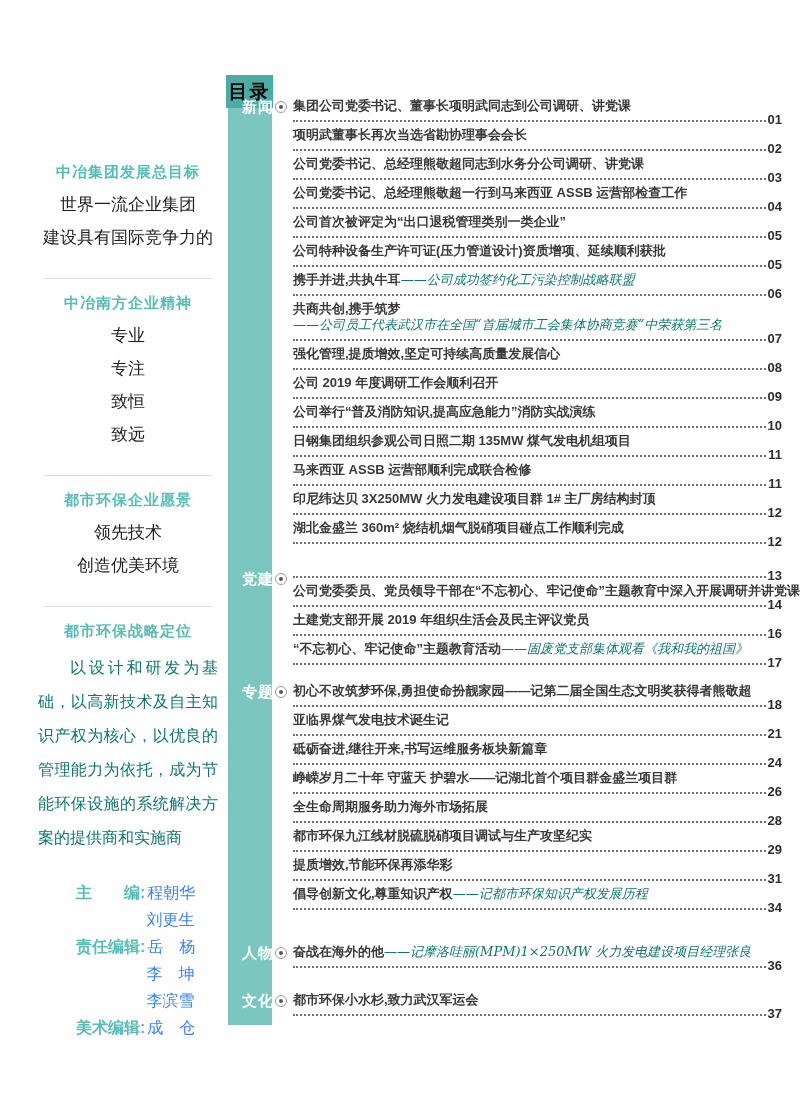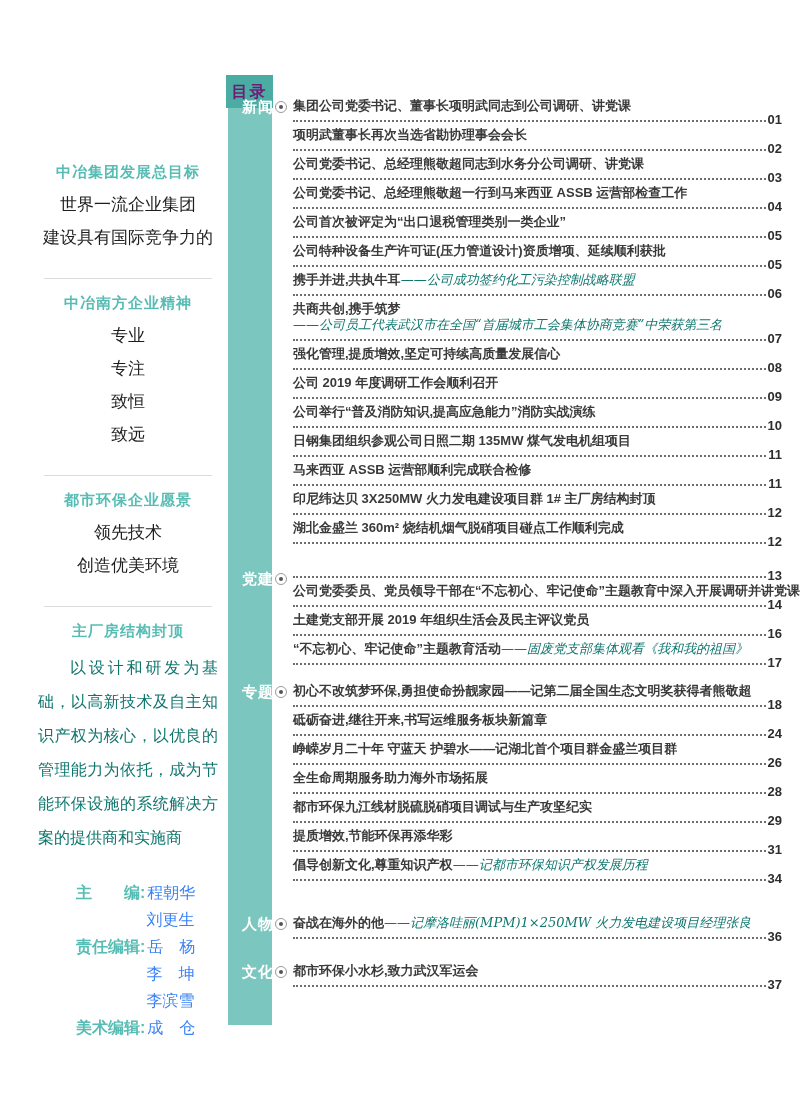--- a/index.html
+++ b/index.html
@@ -16,21 +16,21 @@
   .sb-para{font-family:"DejaVu Serif","Liberation Serif",serif;font-size:16px;color:#0f766e;
            line-height:34px;text-align:justify;text-indent:2em;margin-top:10px;}
   .editors{margin-top:24px;text-align:left;}
   .ed-row{display:flex;line-height:27px;font-size:16px;}
   .ed-label{width:102px;text-align:right;color:#57bdb4;font-weight:bold;white-space:pre;}
   .ed-colon{color:#57bdb4;font-weight:bold;}
   .ed-name{color:#3b82f6;padding-left:2px;white-space:pre;}
   
   .band{position:absolute;left:228px;top:75px;width:44px;height:950px;background:#7bc6be;}
   .toc-header{position:absolute;left:226px;top:75px;width:47px;height:33px;background:#4aaca3;
-              color:#701a75;font-weight:bold;font-size:16px;letter-spacing:2px;text-align:center;line-height:33px;}
+              color:#000000;font-weight:bold;font-size:19px;letter-spacing:2px;text-align:center;line-height:33px;}
   
   .toc{position:absolute;left:293px;top:98px;width:489px;}
   .toc-section{position:relative;}
   .toc-label{position:absolute;left:-57px;top:0;width:44px;text-align:center;color:#fff;
              font-weight:bold;font-size:15px;letter-spacing:1px;line-height:18px;}
   .toc-bullet{position:absolute;left:-18px;top:3px;width:10px;height:10px;background:#fff;
               border:1px solid #9a9a9a;border-radius:50%;box-sizing:content-box;}
   .toc-bullet::after{content:"";position:absolute;left:3px;top:3px;width:4px;height:4px;background:#555;border-radius:50%;}
   .entry{margin:0;}
   .entry-title{font-size:13px;color:#3a3a3a;font-weight:600;line-height:16px;white-space:nowrap;}
@@ -53,21 +53,21 @@
       <div class="sb-heading">中冶南方企业精神</div>
       <div class="sb-line">专业</div>
       <div class="sb-line">专注</div>
       <div class="sb-line">致恒</div>
       <div class="sb-line">致远</div>
       <hr class="sb-divider">
       <div class="sb-heading">都市环保企业愿景</div>
       <div class="sb-line">领先技术</div>
       <div class="sb-line">创造优美环境</div>
       <hr class="sb-divider">
-      <div class="sb-heading">主厂房结构封顶</div>
+      <div class="sb-heading">都市环保战略定位</div>
       <div class="sb-para">以设计和研发为基础，以高新技术及自主知识产权为核心，以优良的管理能力为依托，成为节能环保设施的系统解决方案的提供商和实施商</div>
     </div>
   <div class="editors">
       <div class="ed-row">
         <span class="ed-label">主　　编</span>
         <span class="ed-colon">:</span>
         <span class="ed-name">程朝华</span>
       </div>
       <div class="ed-row">
         <span class="ed-label"></span>
@@ -247,20 +247,27 @@
       <div class="toc-label">专题</div>
       <div class="toc-bullet"></div>
       <div class="entry">
         <div class="entry-title"><span>初心不改筑梦环保,勇担使命扮靓家园——记第二届全国生态文明奖获得者熊敬超</span></div>
         <div class="dots-row">
           <div class="dots"></div>
           <span class="pg">18</span>
         </div>
       </div>
       <div class="entry">
+        <div class="entry-title"><span>亚临界煤气发电技术诞生记</span></div>
+        <div class="dots-row">
+          <div class="dots"></div>
+          <span class="pg">21</span>
+        </div>
+      </div>
+      <div class="entry">
         <div class="entry-title"><span>砥砺奋进,继往开来,书写运维服务板块新篇章</span></div>
         <div class="dots-row">
           <div class="dots"></div>
           <span class="pg">24</span>
         </div>
       </div>
       <div class="entry">
         <div class="entry-title"><span>峥嵘岁月二十年 守蓝天 护碧水——记湖北首个项目群金盛兰项目群</span></div>
         <div class="dots-row">
           <div class="dots"></div>

